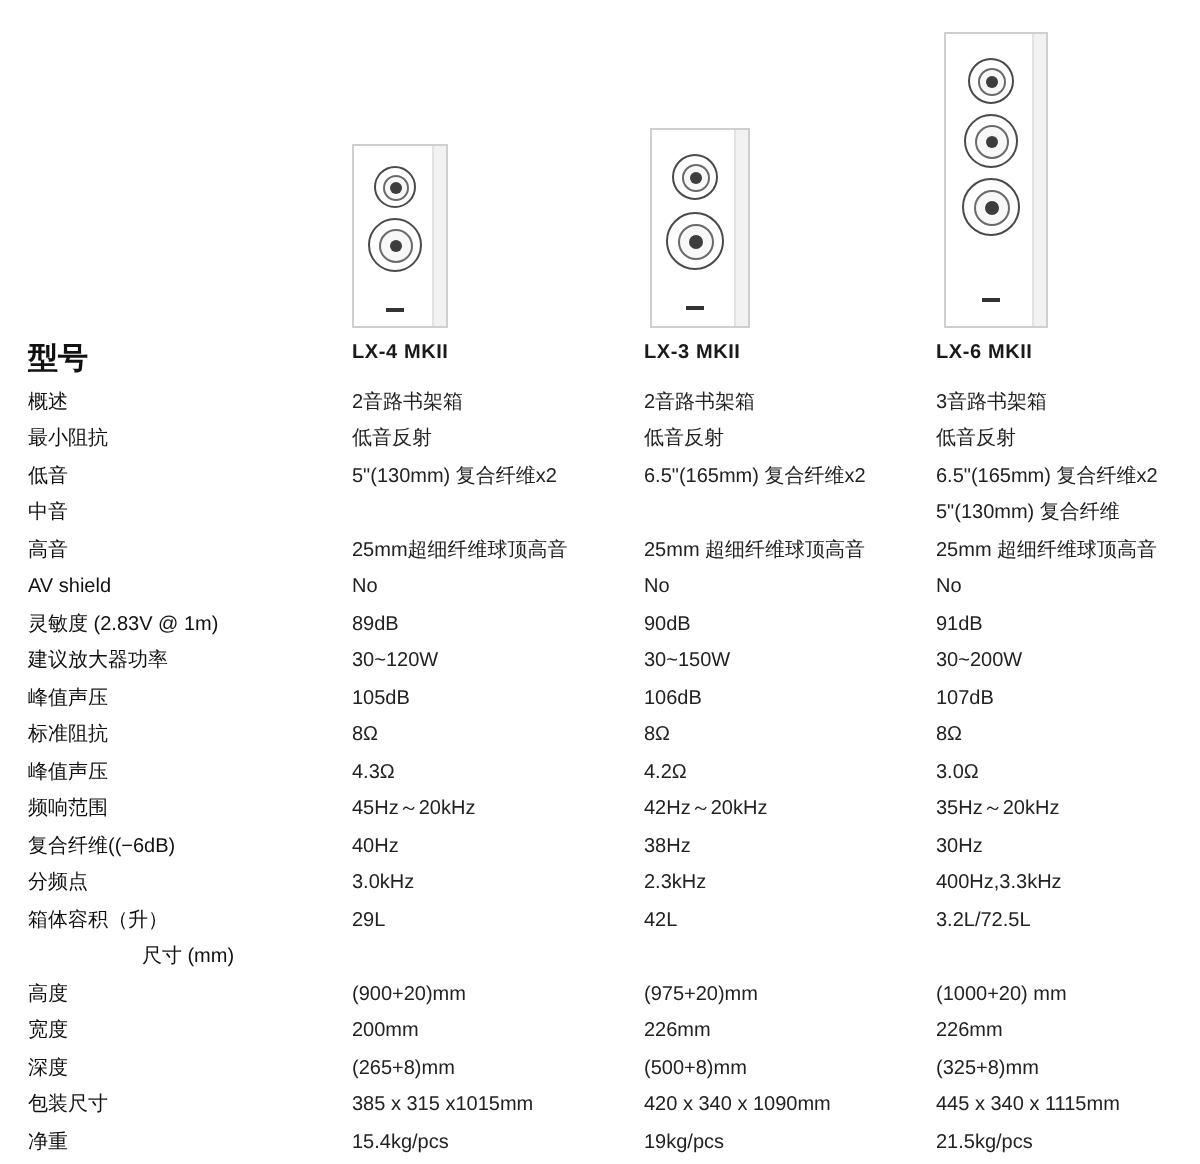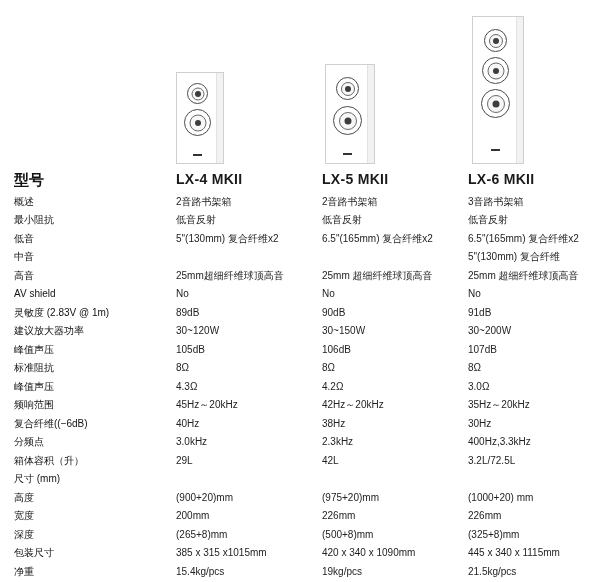--- a/index.html
+++ b/index.html
@@ -103,32 +103,33 @@
   col.c-label { width: 162px; }
   col.c-col   { width: 146px; }
 
   .row-title td {
     font-size: 15px;
     font-weight: bold;
     padding-bottom: 7px;
     padding-top: 2px;
   }
   .row-title .model-name {
-    font-size: 14px;
+    font-size: 10px;
     font-weight: bold;
     letter-spacing: 0.3px;
   }
   .label {
     color: #111111;
   }
   .val {
     color: #222222;
   }
   .row-sizehdr td {
     padding-top: 5px;
+    text-align: center;
   }
 </style>
 </head>
 <body>
 
 <div class="speakers">
 
   <div class="speaker" id="sp-lx4">
     <div class="cabinet">
       <div class="driver" style="top:10px; left:10px; width:21px; height:21px;">
@@ -182,21 +183,21 @@
     <colgroup>
       <col class="c-label">
       <col class="c-col">
       <col class="c-col">
       <col class="c-col">
     </colgroup>
     <tbody>
       <tr class="row-title">
         <td class="label">型号</td>
         <td class="model-name">LX-4 MKII</td>
-        <td class="model-name">LX-5 MKII</td>
+        <td class="model-name">LX-3 MKII</td>
         <td class="model-name">LX-6 MKII</td>
       </tr>
     <tr>
           <td class="label">概述</td>
           <td class="val">2音路书架箱</td>
           <td class="val">2音路书架箱</td>
           <td class="val">3音路书架箱</td>
         </tr>
         <tr>
           <td class="label">最小阻抗</td>

